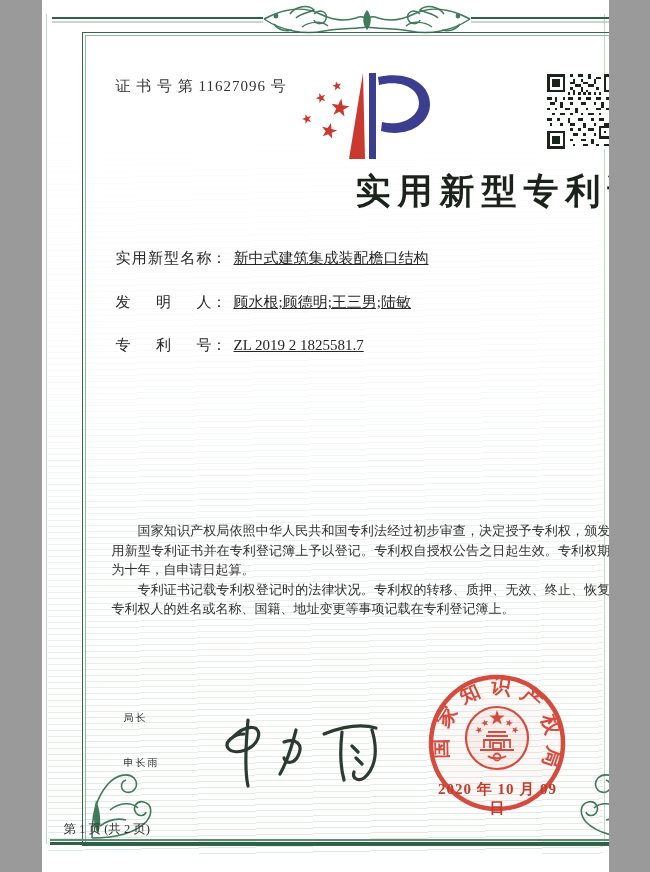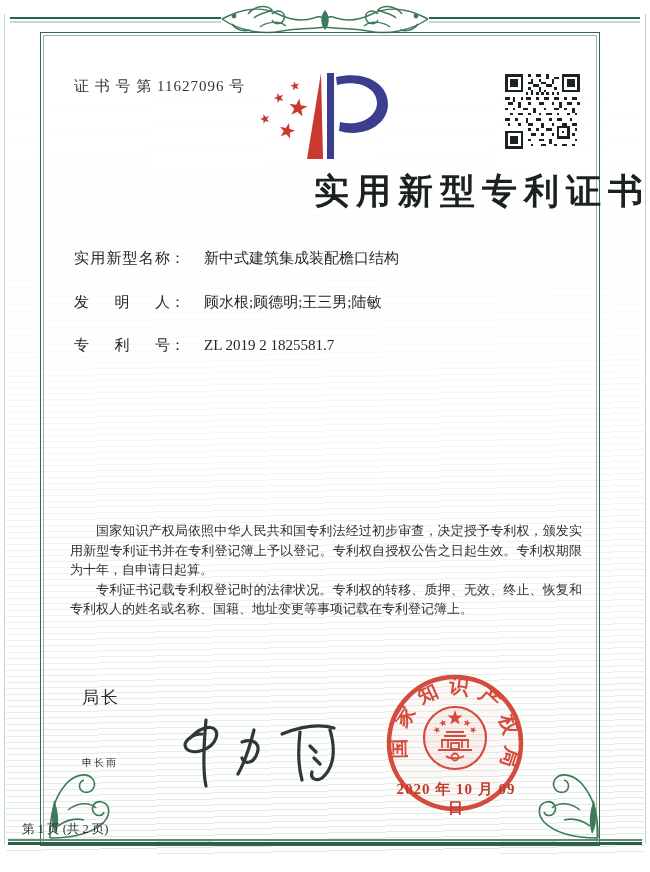--- a/index.html
+++ b/index.html
@@ -1,17 +1,17 @@
 <!DOCTYPE html>
 <html><head>
 <meta charset="utf-8">
 <style>
   html,body { margin:0; padding:0; background:#9a9a9a; }
   .page {
-    position:relative; width:650px; height:872px; margin:0 auto;
+    position:relative; width:567px; height:872px; margin:0 auto;
     background:#ffffff; overflow:hidden;
     font-family:"Liberation Serif","DejaVu Serif",serif;
     color:#262626;
   }
   
   .page::before {
     content:""; position:absolute; left:6px; right:6px; top:10px; bottom:18px;
     background:
       linear-gradient(180deg, #ffffff 6%, rgba(255,255,255,.82) 40%, rgba(255,255,255,.42) 72%, rgba(244,250,244,.18) 100%),
       repeating-linear-gradient(179deg, rgba(118,172,134,.28) 0 1px, rgba(255,255,255,0) 1px 6px);
@@ -31,25 +31,25 @@
     border-top:2px solid #5d8d71; border-bottom:3px solid #2d6047;
   }
   
   .cert-no { position:absolute; left:74px; top:77px; font-size:15px; letter-spacing:1px; color:#343434; }
   .title {
     position:absolute; left:0; width:650px; top:168px; text-align:right;
     font-size:35px; font-weight:700; letter-spacing:7px; color:#1b221c;
   }
   .row { position:absolute; left:74px; font-size:15px; white-space:nowrap; color:#262626; }
   .row .lab { display:inline-block; width:96px; text-align:justify; text-align-last:justify; }
-  .row .val { margin-left:19px; }
+  .row .val { margin-left:7px;text-decoration:underline; }
   .row .grp2 { position:absolute; left:238px; top:0; white-space:nowrap; }
   .paras { position:absolute; left:70px; top:521px; width:512px; font-size:13px; line-height:19.5px; text-align:justify; color:#303030; }
   .paras p { margin:0; text-indent:2em; }
-  .sig-title { position:absolute; left:82px; top:686px; font-size:17px; letter-spacing:2px; color:#2b2b2b; }
+  .sig-title { position:absolute; left:82px; top:711px; font-size:10px; letter-spacing:2px; color:#2b2b2b; }
   .sig-name  { position:absolute; left:82px; top:756px; font-size:10px; letter-spacing:2px; color:#2b2b2b; }
   .seal-date {
     position:absolute; left:390px; top:780px; width:132px; text-align:center;
     font-size:15px; color:#c23a2c; letter-spacing:1px; font-weight:700;
   }
   .footer { position:absolute; left:22px; top:821px; width:560px; font-size:12.5px; color:#2f2f2f; }
   svg { display:block; }
 </style>
 </head>
 <body>

